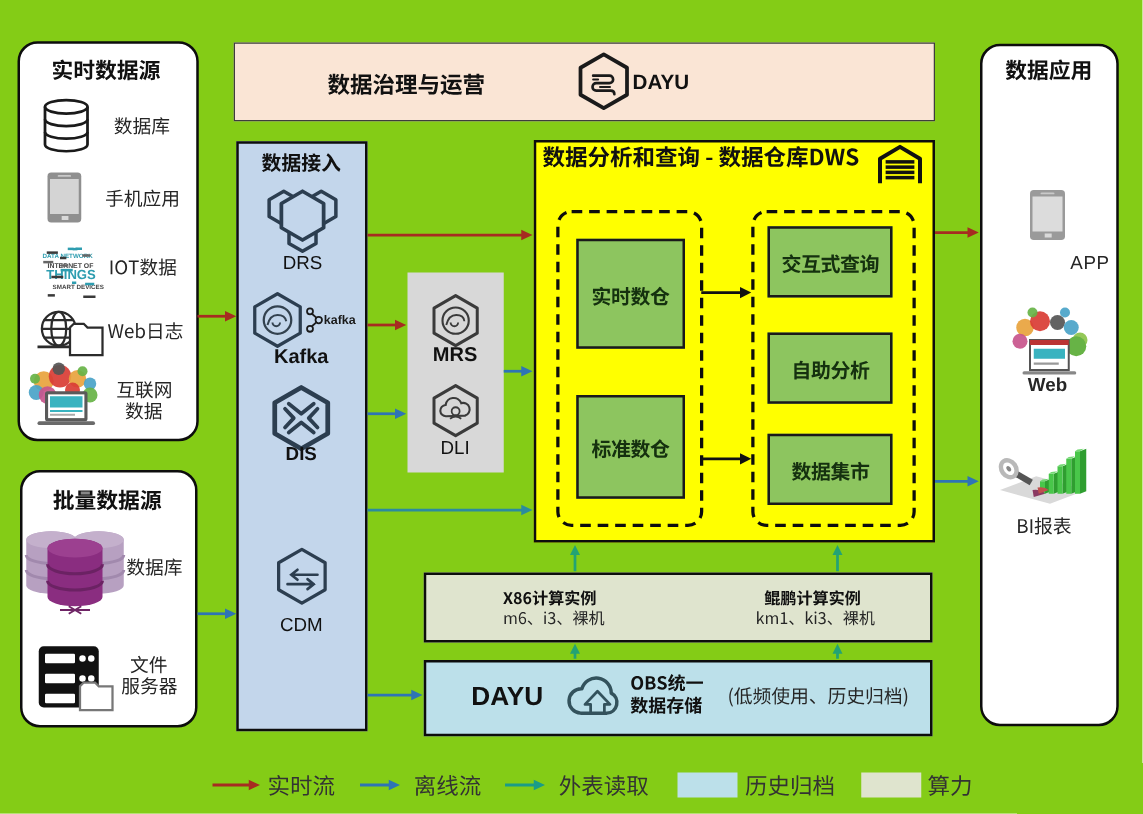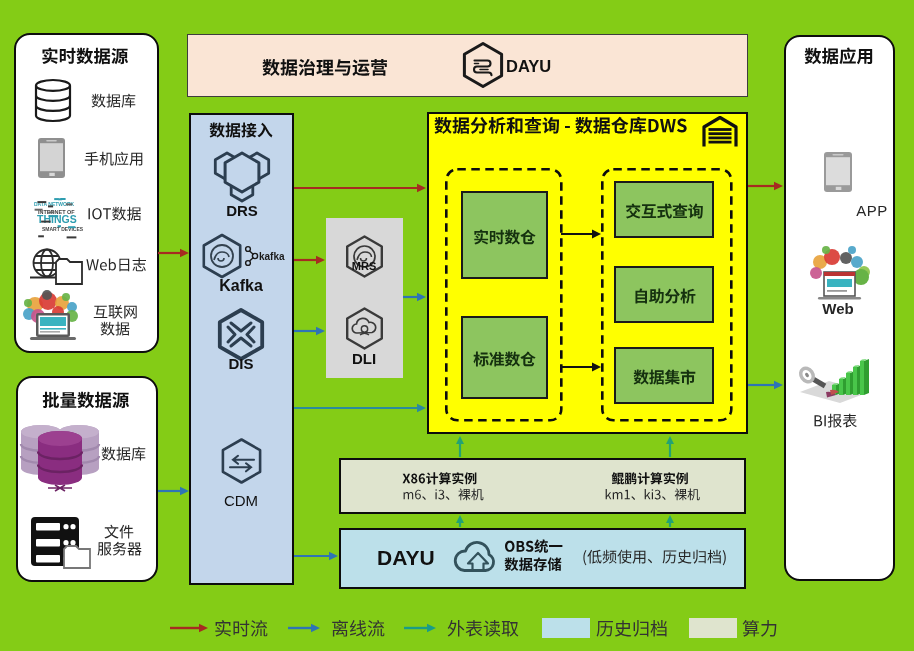--- a/index.html
+++ b/index.html
@@ -77,26 +77,26 @@
     <svg class="t" style="left:96.5px;top:539.7px" width="47" height="20" viewBox="0 -14.25 47 19.80">
       <path d="M1.6 -12V-6.7C1.6 -4.4 1.5 -1.4 0.5 0.7C0.8 0.8 1.2 1 1.4 1.2C2.1 -0.2 2.4 -2.1 2.5 -3.9H4.9V-0.2C4.9 0.1 4.8 0.1 4.6 0.1C4.5 0.1 3.8 0.1 3.1 0.1C3.3 0.4 3.4 0.9 3.4 1.2C4.5 1.2 5.1 1.2 5.5 1C5.8 0.8 6 0.5 6 -0.1V-12ZM2.6 -11H4.9V-8.5H2.6ZM2.6 -7.5H4.9V-5H2.6C2.6 -5.5 2.6 -6.1 2.6 -6.7ZM12.9 -5.9C12.5 -4.6 12 -3.5 11.4 -2.5C10.7 -3.5 10.1 -4.6 9.7 -5.9ZM7.3 -12V1.2H8.4V-5.9H8.7C9.2 -4.3 9.9 -2.9 10.7 -1.6C10 -0.8 9.3 -0.2 8.4 0.3C8.7 0.5 9 0.9 9.1 1.1C9.9 0.6 10.7 -0 11.4 -0.8C12.1 0 12.9 0.7 13.8 1.2C14 0.9 14.3 0.6 14.5 0.3C13.6 -0.1 12.8 -0.8 12 -1.6C13 -3 13.7 -4.7 14.1 -6.7L13.5 -6.9L13.3 -6.9H8.4V-10.9H12.6V-9.1C12.6 -8.9 12.5 -8.9 12.3 -8.9C12.1 -8.8 11.3 -8.8 10.3 -8.9C10.5 -8.6 10.7 -8.2 10.7 -7.9C11.8 -7.9 12.6 -7.9 13.1 -8.1C13.6 -8.2 13.7 -8.5 13.7 -9.1V-12Z M21.7 -5.7C21.6 -5.2 21.5 -4.7 21.4 -4.2H16.9V-3.2H21.1C20.2 -1.3 18.5 -0.3 15.9 0.2C16.1 0.4 16.4 0.9 16.5 1.2C19.4 0.5 21.3 -0.8 22.3 -3.2H26.8C26.6 -1.3 26.3 -0.3 25.9 -0.1C25.8 0.1 25.6 0.1 25.3 0.1C24.9 0.1 23.9 0.1 23 -0C23.2 0.3 23.3 0.7 23.3 1C24.2 1 25.1 1.1 25.6 1C26.1 1 26.5 0.9 26.8 0.6C27.3 0.1 27.7 -1 28 -3.7C28 -3.9 28 -4.2 28 -4.2H22.6C22.7 -4.7 22.8 -5.1 22.9 -5.6ZM26.2 -10.1C25.3 -9.2 24.1 -8.5 22.6 -7.9C21.4 -8.4 20.5 -9.1 19.9 -9.9L20.1 -10.1ZM20.7 -12.6C19.9 -11.3 18.5 -9.8 16.4 -8.7C16.6 -8.5 16.9 -8.1 17.1 -7.8C17.8 -8.3 18.5 -8.7 19.1 -9.2C19.7 -8.5 20.5 -7.9 21.4 -7.5C19.6 -6.9 17.6 -6.5 15.7 -6.3C15.9 -6.1 16.1 -5.6 16.1 -5.4C18.3 -5.6 20.6 -6.1 22.6 -6.9C24.4 -6.1 26.5 -5.7 28.8 -5.5C28.9 -5.8 29.2 -6.3 29.4 -6.6C27.4 -6.7 25.5 -6.9 24 -7.4C25.6 -8.2 27 -9.3 27.9 -10.7L27.3 -11.1L27.1 -11.1H21C21.3 -11.5 21.6 -11.9 21.9 -12.4Z M32.9 -10.9H35.5V-8.8H32.9ZM39.3 -10.9H42V-8.8H39.3ZM39.2 -7.3C39.8 -7 40.6 -6.6 41.1 -6.3H36.8C37.1 -6.8 37.4 -7.3 37.7 -7.8L36.6 -8V-11.9H31.9V-7.9H36.5C36.2 -7.3 35.9 -6.8 35.5 -6.3H30.8V-5.3H34.5C33.5 -4.4 32.1 -3.6 30.4 -3C30.7 -2.8 31 -2.4 31.1 -2.1L31.9 -2.5V1.2H33V0.8H35.5V1.1H36.6V-3.4H33.7C34.6 -4 35.3 -4.6 35.9 -5.3H38.7C39.4 -4.6 40.2 -4 41.1 -3.4H38.3V1.2H39.4V0.8H42V1.1H43.1V-2.5L43.9 -2.2C44 -2.5 44.3 -2.9 44.6 -3.1C42.9 -3.5 41.3 -4.3 40.1 -5.3H44.2V-6.3H41.6L42 -6.7C41.5 -7.1 40.6 -7.6 39.8 -7.9ZM38.3 -11.9V-7.9H43.1V-11.9ZM33 -0.2V-2.4H35.5V-0.2ZM39.4 -0.2V-2.4H42V-0.2Z" fill="#262626"></path>
     </svg>
     <svg class="t" style="left:262.0px;top:57.2px" width="128" height="24" viewBox="0 -17.10 128 23.76">
       <path d="M7.6 -15.1C7.3 -14.4 6.8 -13.4 6.4 -12.8L7.8 -12.2C8.3 -12.7 8.9 -13.6 9.4 -14.4ZM6.7 -4.3C6.4 -3.7 6 -3.1 5.5 -2.6L4 -3.3L4.6 -4.3ZM1.4 -2.6C2.3 -2.3 3.1 -1.9 4 -1.4C3 -0.8 1.8 -0.3 0.5 -0.1C0.8 0.3 1.2 1.1 1.4 1.6C3.1 1.1 4.5 0.5 5.7 -0.4C6.3 -0.1 6.7 0.2 7.1 0.5L8.4 -0.9C8 -1.2 7.6 -1.4 7.1 -1.7C8 -2.8 8.7 -4.1 9.2 -5.7L8 -6.1L7.7 -6H5.4L5.7 -6.7L3.8 -7.1C3.7 -6.7 3.5 -6.4 3.4 -6H1.1V-4.3H2.5C2.1 -3.7 1.8 -3.1 1.4 -2.6ZM1.2 -14.3C1.6 -13.6 2.1 -12.7 2.2 -12.1H0.8V-10.4H3.4C2.6 -9.5 1.5 -8.7 0.4 -8.3C0.8 -7.9 1.3 -7.2 1.5 -6.7C2.4 -7.2 3.4 -8 4.2 -8.8V-7.2H6.2V-9.1C6.9 -8.6 7.6 -8 8 -7.6L9.1 -9.1C8.8 -9.3 7.8 -9.9 7 -10.4H9.6V-12.1H6.2V-15.3H4.2V-12.1H2.3L3.8 -12.7C3.7 -13.4 3.2 -14.3 2.8 -15ZM11 -15.2C10.6 -12 9.8 -8.9 8.4 -7.1C8.8 -6.7 9.6 -6 9.9 -5.7C10.3 -6.2 10.6 -6.7 10.9 -7.3C11.2 -5.9 11.6 -4.7 12.1 -3.5C11.2 -2 9.9 -0.9 8.1 -0.1C8.4 0.4 9 1.3 9.2 1.7C10.9 0.8 12.2 -0.3 13.2 -1.6C14 -0.4 15 0.7 16.3 1.5C16.6 0.9 17.2 0.1 17.7 -0.2C16.3 -1 15.2 -2.1 14.4 -3.5C15.2 -5.3 15.8 -7.4 16.1 -10H17.3V-12H12.4C12.7 -12.9 12.9 -13.9 13 -15ZM14.1 -10C13.9 -8.4 13.7 -7.1 13.2 -5.9C12.8 -7.1 12.4 -8.5 12.1 -10Z M26.7 -4.2V1.6H28.6V1.1H32.9V1.6H34.9V-4.2H31.6V-5.9H35.3V-7.7H31.6V-9.3H34.8V-14.6H24.9V-9.1C24.9 -6.2 24.7 -2.3 22.9 0.4C23.4 0.6 24.3 1.3 24.7 1.7C26.1 -0.4 26.6 -3.3 26.8 -5.9H29.6V-4.2ZM27 -12.7H32.8V-11.2H27ZM27 -9.3H29.6V-7.7H26.9L27 -9.1ZM28.6 -0.6V-2.4H32.9V-0.6ZM20.6 -15.3V-11.9H18.7V-9.9H20.6V-6.7L18.4 -6.2L18.9 -4.1L20.6 -4.6V-0.9C20.6 -0.7 20.5 -0.6 20.3 -0.6C20.1 -0.6 19.4 -0.6 18.8 -0.6C19 -0.1 19.3 0.8 19.3 1.4C20.5 1.4 21.3 1.3 21.8 1C22.4 0.6 22.5 0.1 22.5 -0.9V-5.1L24.4 -5.7L24.1 -7.6L22.5 -7.2V-9.9H24.4V-11.9H22.5V-15.3Z M37.7 -13.5C38.8 -12.9 40.3 -12.1 41 -11.5L42.3 -13.3C41.5 -13.8 40 -14.6 38.9 -15.1ZM36.6 -8.5C37.7 -8 39.3 -7.1 40 -6.6L41.2 -8.4C40.4 -8.9 38.8 -9.7 37.7 -10.1ZM37 -0.1 38.8 1.4C39.9 -0.4 41 -2.4 42 -4.3L40.4 -5.7C39.3 -3.7 37.9 -1.4 37 -0.1ZM42.6 -5.9V1.6H44.7V0.9H49.8V1.5H52V-5.9ZM44.7 -1.1V-3.9H49.8V-1.1ZM42.1 -7C42.8 -7.3 43.9 -7.4 50.9 -7.9C51 -7.5 51.2 -7.2 51.3 -6.8L53.3 -7.9C52.6 -9.4 51.2 -11.6 49.7 -13.2L47.9 -12.3C48.5 -11.5 49.1 -10.7 49.7 -9.8L44.6 -9.5C45.7 -11 46.8 -12.9 47.7 -14.7L45.4 -15.3C44.5 -13.1 43.1 -10.8 42.7 -10.2C42.2 -9.5 41.9 -9.2 41.4 -9.1C41.7 -8.5 42 -7.5 42.1 -7Z M63.3 -9.5H65.1V-8H63.3ZM66.9 -9.5H68.7V-8H66.9ZM63.3 -12.7H65.1V-11.2H63.3ZM66.9 -12.7H68.7V-11.2H66.9ZM59.9 -0.9V1H71.5V-0.9H67.1V-2.6H70.9V-4.6H67.1V-6.1H70.8V-14.5H61.3V-6.1H64.9V-4.6H61.2V-2.6H64.9V-0.9ZM54.4 -2.2 54.9 -0C56.6 -0.6 58.8 -1.3 60.8 -2L60.4 -4L58.7 -3.5V-7.1H60.3V-9.1H58.7V-12.3H60.6V-14.3H54.6V-12.3H56.6V-9.1H54.8V-7.1H56.6V-2.9Z M72.9 -4.7V-2.6H84.1V-4.7ZM76.5 -15C76.1 -12.3 75.4 -8.8 74.8 -6.6L76.7 -6.6H77.1H86.1C85.7 -3.1 85.3 -1.4 84.7 -0.9C84.4 -0.7 84.2 -0.7 83.7 -0.7C83.1 -0.7 81.6 -0.7 80.2 -0.8C80.7 -0.2 81 0.7 81.1 1.3C82.3 1.4 83.7 1.4 84.4 1.4C85.4 1.3 86 1.1 86.6 0.5C87.4 -0.4 87.9 -2.5 88.4 -7.6C88.4 -7.9 88.5 -8.6 88.5 -8.6H77.5L78 -11H88V-13.1H78.4L78.7 -14.8Z M96.9 -14.4V-12.4H106.1V-14.4ZM91 -13.3C92 -12.5 93.4 -11.4 94.1 -10.7L95.6 -12.3C94.9 -12.9 93.4 -13.9 92.4 -14.6ZM96.9 -2C97.5 -2.3 98.5 -2.4 104.5 -3C104.8 -2.5 105 -2.1 105.2 -1.7L107.1 -2.7C106.5 -4 105 -6.3 104 -8L102.2 -7.1L103.6 -4.9L99.2 -4.5C100 -5.7 100.8 -7.1 101.4 -8.4H107.3V-10.4H95.6V-8.4H98.8C98.2 -6.9 97.4 -5.5 97.1 -5.1C96.8 -4.6 96.5 -4.2 96.1 -4.2C96.4 -3.6 96.7 -2.5 96.9 -2ZM94.9 -9.1H90.6V-7.1H92.8V-2.1C92.1 -1.7 91.2 -1.1 90.4 -0.3L91.9 1.8C92.7 0.8 93.5 -0.4 94.1 -0.4C94.5 -0.4 95.1 0.1 95.8 0.6C97.1 1.3 98.5 1.5 100.8 1.5C102.8 1.5 105.7 1.4 107 1.3C107 0.7 107.4 -0.4 107.7 -1.1C105.8 -0.8 102.7 -0.6 100.9 -0.6C98.9 -0.6 97.3 -0.7 96.1 -1.4C95.6 -1.7 95.2 -2 94.9 -2.2Z M114.3 -7.1H119.7V-6H114.3ZM112.3 -8.5V-4.6H121.8V-8.5ZM109.4 -10.9V-7.1H111.4V-9.2H122.7V-7.1H124.8V-10.9ZM110.8 -4V1.6H112.9V1.1H121.3V1.6H123.4V-4ZM112.9 -0.6V-2.1H121.3V-0.6ZM119.2 -15.3V-14H114.7V-15.3H112.6V-14H109V-12.1H112.6V-11.3H114.7V-12.1H119.2V-11.3H121.4V-12.1H125V-14H121.4V-15.3Z" fill="#111"></path>
     </svg>
     <div class="lt" style="left:506.0px;top:56.5px;font-size:16.5px;font-weight:bold;color:#111;letter-spacing:0px">DAYU</div>
     <svg class="t" style="left:209.0px;top:120.7px" width="66" height="21" viewBox="0 -15.20 66 21.12">
       <path d="M6.8 -13.4C6.5 -12.8 6.1 -11.9 5.7 -11.4L6.9 -10.8C7.4 -11.3 7.9 -12 8.4 -12.8ZM6 -3.8C5.7 -3.2 5.3 -2.8 4.9 -2.3L3.6 -3L4 -3.8ZM1.3 -2.4C2 -2.1 2.8 -1.7 3.6 -1.3C2.7 -0.7 1.6 -0.3 0.4 -0C0.7 0.3 1.1 1 1.3 1.4C2.7 1 4 0.4 5.1 -0.4C5.6 -0.1 6 0.2 6.3 0.4L7.5 -0.8C7.1 -1 6.7 -1.3 6.3 -1.5C7.1 -2.5 7.8 -3.6 8.2 -5L7.1 -5.4L6.8 -5.4H4.8L5.1 -6L3.4 -6.3C3.3 -6 3.1 -5.7 3 -5.4H1V-3.8H2.2C1.9 -3.3 1.6 -2.8 1.3 -2.4ZM1.1 -12.8C1.5 -12.1 1.8 -11.3 2 -10.8H0.7V-9.2H3.1C2.3 -8.5 1.3 -7.8 0.4 -7.4C0.7 -7 1.1 -6.4 1.3 -6C2.1 -6.4 3 -7.1 3.7 -7.8V-6.4H5.5V-8.1C6.1 -7.6 6.7 -7.1 7.1 -6.8L8.1 -8.1C7.8 -8.3 6.9 -8.8 6.2 -9.2H8.5V-10.8H5.5V-13.6H3.7V-10.8H2.1L3.4 -11.3C3.3 -11.9 2.9 -12.7 2.4 -13.3ZM9.8 -13.6C9.4 -10.7 8.7 -7.9 7.4 -6.3C7.8 -6 8.5 -5.4 8.8 -5.1C9.1 -5.5 9.4 -6 9.7 -6.5C10 -5.3 10.3 -4.1 10.8 -3.1C10 -1.8 8.8 -0.8 7.2 -0C7.5 0.3 8 1.1 8.2 1.5C9.7 0.7 10.8 -0.2 11.7 -1.4C12.5 -0.3 13.4 0.6 14.5 1.3C14.7 0.8 15.3 0.1 15.7 -0.2C14.5 -0.9 13.5 -1.9 12.8 -3.1C13.6 -4.7 14 -6.6 14.3 -8.9H15.3V-10.6H11.1C11.2 -11.5 11.4 -12.4 11.6 -13.3ZM12.5 -8.9C12.4 -7.5 12.1 -6.3 11.8 -5.2C11.3 -6.4 11 -7.6 10.8 -8.9Z M23.8 -3.7V1.4H25.4V1H29.3V1.4H31V-3.7H28.1V-5.3H31.4V-6.9H28.1V-8.3H30.9V-13H22.1V-8C22.1 -5.5 22 -2 20.4 0.4C20.8 0.6 21.6 1.1 21.9 1.5C23.2 -0.3 23.7 -2.9 23.9 -5.3H26.3V-3.7ZM24 -11.3H29.1V-9.9H24ZM24 -8.3H26.3V-6.9H24L24 -8ZM25.4 -0.6V-2.2H29.3V-0.6ZM18.3 -13.6V-10.6H16.6V-8.8H18.3V-5.9L16.3 -5.5L16.8 -3.6L18.3 -4.1V-0.8C18.3 -0.6 18.2 -0.5 18 -0.5C17.8 -0.5 17.3 -0.5 16.7 -0.5C16.9 -0 17.1 0.8 17.2 1.2C18.2 1.2 18.9 1.2 19.4 0.8C19.9 0.6 20 0.1 20 -0.8V-4.6L21.7 -5.1L21.4 -6.8L20 -6.4V-8.8H21.6V-10.6H20V-13.6Z M34.2 -13.6V-10.6H32.6V-8.8H34.2V-5.9C33.5 -5.7 32.9 -5.6 32.3 -5.5L32.8 -3.6L34.2 -4V-0.7C34.2 -0.5 34.2 -0.4 34 -0.4C33.8 -0.4 33.2 -0.4 32.7 -0.4C32.9 0.1 33.1 0.9 33.2 1.3C34.2 1.3 34.9 1.3 35.3 1C35.8 0.7 36 0.2 36 -0.7V-4.6L37.4 -5L37.2 -6.7L36 -6.4V-8.8H37.3V-10.6H36V-13.6ZM40.8 -10.5H43.9C43.7 -9.9 43.3 -9.1 42.9 -8.5H40.8L41.6 -8.8C41.5 -9.3 41.1 -10 40.8 -10.5ZM41 -13.2C41.2 -12.9 41.3 -12.5 41.5 -12.2H38.1V-10.5H40.3L39.2 -10.1C39.5 -9.6 39.8 -9 40 -8.5H37.6V-6.8H41C40.8 -6.4 40.6 -5.9 40.3 -5.4H37.4V-3.8H39.4C39 -3.2 38.6 -2.5 38.2 -2C39.1 -1.8 40.1 -1.4 41.1 -1C40.1 -0.6 38.8 -0.3 37.1 -0.2C37.4 0.2 37.7 0.9 37.9 1.4C40.1 1.1 41.8 0.6 43.1 -0.1C44.2 0.4 45.3 1 46 1.5L47.2 0C46.5 -0.4 45.6 -0.9 44.5 -1.3C45.1 -2 45.5 -2.8 45.8 -3.8H47.5V-5.4H42.3C42.5 -5.8 42.7 -6.2 42.8 -6.6L41.5 -6.8H47.3V-8.5H44.7C45 -9 45.4 -9.6 45.7 -10.1L44.4 -10.5H47V-12.2H43.5C43.3 -12.6 43 -13.1 42.8 -13.4ZM43.8 -3.8C43.6 -3.1 43.2 -2.5 42.8 -2.1C42.1 -2.3 41.4 -2.6 40.8 -2.8L41.4 -3.8Z M52.3 -11.8C53.3 -11.2 54.2 -10.3 54.8 -9.4C53.9 -5.1 51.9 -2 48.5 -0.3C49 0 49.9 0.8 50.3 1.2C53.2 -0.5 55.2 -3.2 56.4 -6.8C58 -3.8 59.4 -0.5 62.7 1.3C62.8 0.7 63.3 -0.4 63.6 -0.9C58.5 -4.2 58.7 -9.8 53.5 -13.5Z" fill="#111"></path>
     </svg>
-    <div class="lt" style="left:242.0px;transform:translateX(-50%);top:202.0px;font-size:15px;font-weight:bold;color:#111;letter-spacing:0px">DRS</div>
+    <div class="lt" style="left:242.0px;transform:translateX(-50%);top:202.0px;font-size:15px;font-weight:normal;color:#111;letter-spacing:0px">DRS</div>
     <div class="lt" style="left:241.0px;transform:translateX(-50%);top:276.5px;font-size:16px;font-weight:bold;color:#111;letter-spacing:0px">Kafka</div>
     <div class="lt" style="left:241.0px;transform:translateX(-50%);top:355px;font-size:15px;font-weight:bold;color:#111;letter-spacing:0px">DIS</div>
     <div class="lt" style="left:241.0px;transform:translateX(-50%);top:492.0px;font-size:15px;font-weight:normal;color:#111;letter-spacing:0px">CDM</div>
-    <div class="lt" style="left:364.0px;transform:translateX(-50%);top:260px;font-size:11px;font-weight:bold;color:#111;letter-spacing:0px">MRS</div>
-    <div class="lt" style="left:364.0px;transform:translateX(-50%);top:350.0px;font-size:15px;font-weight:bold;color:#111;letter-spacing:0px">DLI</div>
+    <div class="lt" style="left:364.0px;transform:translateX(-50%);top:276px;font-size:16px;font-weight:bold;color:#111;letter-spacing:0px">MRS</div>
+    <div class="lt" style="left:364.0px;transform:translateX(-50%);top:350.0px;font-size:15px;font-weight:normal;color:#111;letter-spacing:0px">DLI</div>
     <svg class="t" style="left:434.0px;top:115.2px" width="256" height="24" viewBox="0 -17.10 256 23.76">
       <path d="M7.6 -15.1C7.3 -14.4 6.8 -13.4 6.4 -12.8L7.8 -12.2C8.3 -12.7 8.9 -13.6 9.4 -14.4ZM6.7 -4.3C6.4 -3.7 6 -3.1 5.5 -2.6L4 -3.3L4.6 -4.3ZM1.4 -2.6C2.3 -2.3 3.1 -1.9 4 -1.4C3 -0.8 1.8 -0.3 0.5 -0.1C0.8 0.3 1.2 1.1 1.4 1.6C3.1 1.1 4.5 0.5 5.7 -0.4C6.3 -0.1 6.7 0.2 7.1 0.5L8.4 -0.9C8 -1.2 7.6 -1.4 7.1 -1.7C8 -2.8 8.7 -4.1 9.2 -5.7L8 -6.1L7.7 -6H5.4L5.7 -6.7L3.8 -7.1C3.7 -6.7 3.5 -6.4 3.4 -6H1.1V-4.3H2.5C2.1 -3.7 1.8 -3.1 1.4 -2.6ZM1.2 -14.3C1.6 -13.6 2.1 -12.7 2.2 -12.1H0.8V-10.4H3.4C2.6 -9.5 1.5 -8.7 0.4 -8.3C0.8 -7.9 1.3 -7.2 1.5 -6.7C2.4 -7.2 3.4 -8 4.2 -8.8V-7.2H6.2V-9.1C6.9 -8.6 7.6 -8 8 -7.6L9.1 -9.1C8.8 -9.3 7.8 -9.9 7 -10.4H9.6V-12.1H6.2V-15.3H4.2V-12.1H2.3L3.8 -12.7C3.7 -13.4 3.2 -14.3 2.8 -15ZM11 -15.2C10.6 -12 9.8 -8.9 8.4 -7.1C8.8 -6.7 9.6 -6 9.9 -5.7C10.3 -6.2 10.6 -6.7 10.9 -7.3C11.2 -5.9 11.6 -4.7 12.1 -3.5C11.2 -2 9.9 -0.9 8.1 -0.1C8.4 0.4 9 1.3 9.2 1.7C10.9 0.8 12.2 -0.3 13.2 -1.6C14 -0.4 15 0.7 16.3 1.5C16.6 0.9 17.2 0.1 17.7 -0.2C16.3 -1 15.2 -2.1 14.4 -3.5C15.2 -5.3 15.8 -7.4 16.1 -10H17.3V-12H12.4C12.7 -12.9 12.9 -13.9 13 -15ZM14.1 -10C13.9 -8.4 13.7 -7.1 13.2 -5.9C12.8 -7.1 12.4 -8.5 12.1 -10Z M26.7 -4.2V1.6H28.6V1.1H32.9V1.6H34.9V-4.2H31.6V-5.9H35.3V-7.7H31.6V-9.3H34.8V-14.6H24.9V-9.1C24.9 -6.2 24.7 -2.3 22.9 0.4C23.4 0.6 24.3 1.3 24.7 1.7C26.1 -0.4 26.6 -3.3 26.8 -5.9H29.6V-4.2ZM27 -12.7H32.8V-11.2H27ZM27 -9.3H29.6V-7.7H26.9L27 -9.1ZM28.6 -0.6V-2.4H32.9V-0.6ZM20.6 -15.3V-11.9H18.7V-9.9H20.6V-6.7L18.4 -6.2L18.9 -4.1L20.6 -4.6V-0.9C20.6 -0.7 20.5 -0.6 20.3 -0.6C20.1 -0.6 19.4 -0.6 18.8 -0.6C19 -0.1 19.3 0.8 19.3 1.4C20.5 1.4 21.3 1.3 21.8 1C22.4 0.6 22.5 0.1 22.5 -0.9V-5.1L24.4 -5.7L24.1 -7.6L22.5 -7.2V-9.9H24.4V-11.9H22.5V-15.3Z M48.4 -15.1 46.4 -14.3C47.3 -12.4 48.6 -10.3 50 -8.7H40.5C41.8 -10.3 43 -12.3 43.9 -14.4L41.5 -15.1C40.5 -12.3 38.7 -9.8 36.6 -8.3C37.1 -7.9 38 -7 38.4 -6.6C38.8 -6.9 39.1 -7.2 39.5 -7.6V-6.6H42.4C42 -3.9 41.1 -1.6 37 -0.3C37.5 0.2 38.1 1.1 38.4 1.7C43 -0.1 44.2 -3.1 44.7 -6.6H48.5C48.3 -2.9 48.1 -1.3 47.8 -0.9C47.6 -0.7 47.4 -0.7 47 -0.7C46.6 -0.7 45.6 -0.7 44.7 -0.8C45 -0.2 45.3 0.8 45.4 1.4C46.4 1.4 47.5 1.4 48.1 1.3C48.8 1.3 49.3 1.1 49.7 0.5C50.4 -0.3 50.6 -2.4 50.8 -7.7V-7.8C51.1 -7.4 51.4 -7.1 51.8 -6.7C52.2 -7.3 53 -8.2 53.5 -8.6C51.6 -10.1 49.5 -12.8 48.4 -15.1Z M62.6 -13.3V-8C62.6 -5.4 62.4 -1.9 60.8 0.5C61.3 0.7 62.2 1.2 62.6 1.6C64.2 -0.8 64.5 -4.4 64.6 -7.2H67V1.6H69.1V-7.2H71.4V-9.2H64.6V-11.8C66.6 -12.1 68.8 -12.7 70.5 -13.4L68.7 -15.1C67.2 -14.4 64.8 -13.7 62.6 -13.3ZM57.3 -15.3V-11.6H54.9V-9.5H57.1C56.5 -7.4 55.5 -4.9 54.4 -3.5C54.7 -3 55.2 -2.1 55.4 -1.5C56.1 -2.5 56.8 -3.9 57.3 -5.4V1.6H59.4V-6.1C59.8 -5.3 60.2 -4.5 60.5 -3.9L61.7 -5.7C61.4 -6.1 60 -8 59.4 -8.9V-9.5H61.8V-11.6H59.4V-15.3Z M81.3 -13.6V0.7H83.4V-0.7H86.3V0.6H88.5V-13.6ZM83.4 -2.8V-11.5H86.3V-2.8ZM79.5 -15.1C77.8 -14.5 75.2 -13.9 72.8 -13.6C73.1 -13.1 73.3 -12.4 73.4 -11.9C74.3 -12 75.1 -12.1 76 -12.3V-9.9H72.8V-7.9H75.5C74.8 -5.9 73.6 -3.9 72.4 -2.6C72.8 -2 73.3 -1.2 73.5 -0.5C74.4 -1.6 75.3 -3.1 76 -4.8V1.6H78.2V-5.1C78.8 -4.2 79.4 -3.3 79.7 -2.7L80.9 -4.5C80.5 -5 78.9 -6.9 78.2 -7.6V-7.9H80.8V-9.9H78.2V-12.7C79.1 -12.9 80.1 -13.2 80.9 -13.4Z M95.8 -4H101.9V-3H95.8ZM95.8 -6.2H101.9V-5.3H95.8ZM91.1 -0.8V1.1H106.9V-0.8ZM97.9 -15.3V-13.3H91V-11.4H95.8C94.4 -10 92.4 -8.8 90.4 -8.2C90.9 -7.8 91.5 -7 91.8 -6.5C92.4 -6.7 93.1 -7 93.7 -7.4V-1.6H104.2V-7.5C104.8 -7.1 105.5 -6.9 106.1 -6.6C106.4 -7.1 107.1 -8 107.5 -8.4C105.5 -9 103.5 -10.1 102 -11.4H107.1V-13.3H100V-15.3ZM94.1 -7.6C95.6 -8.5 96.8 -9.6 97.9 -10.9V-8.2H100V-10.9C101.1 -9.6 102.4 -8.5 103.9 -7.6Z M109.5 -13.8C110.4 -12.8 111.5 -11.6 112 -10.7L113.6 -12.1C113.1 -12.9 111.9 -14.1 111 -15ZM108.6 -9.8V-7.7H110.8V-2.3C110.8 -1.4 110.2 -0.8 109.8 -0.5C110.2 -0.1 110.7 0.8 110.9 1.3C111.2 0.9 111.8 0.3 115.1 -2.2C114.9 -2.6 114.5 -3.5 114.4 -4L112.9 -2.9V-9.8ZM116.8 -15.3C116 -13.1 114.8 -11 113.3 -9.6C113.8 -9.3 114.7 -8.5 115.1 -8.2L115.3 -8.4V-1H117.3V-2H121.4V-9.5H116.2C116.5 -9.9 116.8 -10.3 117.1 -10.8H122.9C122.7 -4.1 122.5 -1.4 122 -0.8C121.8 -0.6 121.6 -0.5 121.3 -0.5C120.9 -0.5 120 -0.5 119 -0.6C119.3 -0 119.6 0.9 119.7 1.5C120.6 1.5 121.6 1.5 122.3 1.4C123 1.3 123.4 1.1 123.9 0.4C124.6 -0.5 124.8 -3.4 125 -11.7C125.1 -12 125.1 -12.7 125.1 -12.7H118.1C118.4 -13.4 118.7 -14 119 -14.7ZM119.5 -4.9V-3.7H117.3V-4.9ZM119.5 -6.6H117.3V-7.8H119.5Z M131 -4.2H135.9V-6.1H131Z M148.5 -15.1C148.2 -14.4 147.7 -13.4 147.3 -12.8L148.6 -12.2C149.1 -12.7 149.7 -13.6 150.3 -14.4ZM147.6 -4.3C147.2 -3.7 146.8 -3.1 146.3 -2.6L144.8 -3.3L145.4 -4.3ZM142.3 -2.6C143.1 -2.3 144 -1.9 144.8 -1.4C143.8 -0.8 142.6 -0.3 141.3 -0.1C141.7 0.3 142.1 1.1 142.3 1.6C143.9 1.1 145.4 0.5 146.6 -0.4C147.1 -0.1 147.6 0.2 147.9 0.5L149.2 -0.9C148.9 -1.2 148.4 -1.4 147.9 -1.7C148.9 -2.8 149.6 -4.1 150 -5.7L148.8 -6.1L148.5 -6H146.3L146.5 -6.7L144.6 -7.1C144.5 -6.7 144.4 -6.4 144.2 -6H141.9V-4.3H143.3C143 -3.7 142.6 -3.1 142.3 -2.6ZM142 -14.3C142.5 -13.6 142.9 -12.7 143 -12.1H141.6V-10.4H144.3C143.4 -9.5 142.3 -8.7 141.2 -8.3C141.6 -7.9 142.1 -7.2 142.3 -6.7C143.2 -7.2 144.2 -8 145 -8.8V-7.2H147V-9.1C147.7 -8.6 148.4 -8 148.8 -7.6L149.9 -9.1C149.6 -9.3 148.6 -9.9 147.8 -10.4H150.4V-12.1H147V-15.3H145V-12.1H143.2L144.7 -12.7C144.5 -13.4 144.1 -14.3 143.6 -15ZM151.8 -15.2C151.5 -12 150.6 -8.9 149.2 -7.1C149.6 -6.7 150.4 -6 150.8 -5.7C151.1 -6.2 151.4 -6.7 151.7 -7.3C152 -5.9 152.5 -4.7 153 -3.5C152 -2 150.7 -0.9 148.9 -0.1C149.3 0.4 149.9 1.3 150 1.7C151.7 0.8 153 -0.3 154 -1.6C154.9 -0.4 155.9 0.7 157.1 1.5C157.4 0.9 158 0.1 158.5 -0.2C157.1 -1 156.1 -2.1 155.2 -3.5C156.1 -5.3 156.6 -7.4 157 -10H158.1V-12H153.3C153.5 -12.9 153.7 -13.9 153.8 -15ZM154.9 -10C154.8 -8.4 154.5 -7.1 154.1 -5.9C153.6 -7.1 153.2 -8.5 153 -10Z M167.6 -4.2V1.6H169.4V1.1H173.8V1.6H175.7V-4.2H172.5V-5.9H176.1V-7.7H172.5V-9.3H175.6V-14.6H165.7V-9.1C165.7 -6.2 165.6 -2.3 163.8 0.4C164.2 0.6 165.2 1.3 165.5 1.7C166.9 -0.4 167.5 -3.3 167.7 -5.9H170.5V-4.2ZM167.8 -12.7H173.6V-11.2H167.8ZM167.8 -9.3H170.5V-7.7H167.8L167.8 -9.1ZM169.4 -0.6V-2.4H173.8V-0.6ZM161.4 -15.3V-11.9H159.5V-9.9H161.4V-6.7L159.2 -6.2L159.7 -4.1L161.4 -4.6V-0.9C161.4 -0.7 161.3 -0.6 161.1 -0.6C160.9 -0.6 160.3 -0.6 159.6 -0.6C159.9 -0.1 160.1 0.8 160.1 1.4C161.3 1.4 162.1 1.3 162.6 1C163.2 0.6 163.4 0.1 163.4 -0.9V-5.1L165.2 -5.7L165 -7.6L163.4 -7.2V-9.9H165.2V-11.9H163.4V-15.3Z M185.4 -15.4C183.7 -12.3 180.5 -10.1 177.2 -8.8C177.8 -8.3 178.4 -7.5 178.7 -6.8C179.4 -7.1 180 -7.5 180.6 -7.8V-1.9C180.6 0.6 181.5 1.2 184.5 1.2C185.1 1.2 188.4 1.2 189.1 1.2C191.7 1.2 192.5 0.4 192.8 -2.5C192.2 -2.6 191.2 -3 190.7 -3.3C190.5 -1.3 190.3 -0.9 189 -0.9C188.2 -0.9 185.3 -0.9 184.6 -0.9C183.1 -0.9 182.9 -1 182.9 -1.9V-6.9H188.5C188.4 -5.3 188.3 -4.6 188.1 -4.4C188 -4.2 187.8 -4.2 187.5 -4.2C187.1 -4.2 186.3 -4.2 185.3 -4.3C185.6 -3.8 185.9 -3 185.9 -2.4C186.9 -2.3 187.9 -2.3 188.5 -2.4C189.1 -2.5 189.6 -2.6 190 -3.1C190.5 -3.7 190.6 -4.9 190.8 -8.1L190.8 -8.3C191.5 -7.9 192.3 -7.5 193.1 -7.1C193.3 -7.8 193.9 -8.5 194.5 -9C191.6 -10.1 189.1 -11.6 187.1 -13.9L187.5 -14.5ZM182.9 -8.9H182.3C183.7 -9.9 184.9 -11 185.9 -12.3C187.1 -10.9 188.4 -9.8 189.8 -8.9Z M203.1 -14.9C203.3 -14.5 203.5 -14 203.7 -13.6H196.8V-8.5C196.8 -5.9 196.7 -2.1 195.2 0.4C195.7 0.7 196.7 1.3 197 1.7C198.7 -1.1 199 -5.6 199 -8.5V-11.6H203.1C203 -11.1 202.8 -10.5 202.6 -10H199.6V-8.1H201.7C201.4 -7.5 201.2 -7.1 201 -6.9C200.6 -6.3 200.3 -6 199.9 -5.9C200.2 -5.3 200.6 -4.2 200.7 -3.8C200.8 -4 201.6 -4.1 202.5 -4.1H205.2V-2.6H199.2V-0.7H205.2V1.6H207.3V-0.7H212.1V-2.6H207.3V-4.1H210.9L210.9 -6H207.3V-7.5H205.2V-6H202.7C203.2 -6.6 203.6 -7.4 204 -8.1H211.5V-10H205L205.4 -11L203.4 -11.6H212.1V-13.6H206.1C205.9 -14.2 205.6 -14.8 205.3 -15.4Z M214.5 0H218.3C222.2 0 224.7 -2.2 224.7 -6.7C224.7 -11.2 222.2 -13.3 218.1 -13.3H214.5ZM217.1 -2.2V-11.2H217.9C220.4 -11.2 222 -10 222 -6.7C222 -3.5 220.4 -2.2 217.9 -2.2Z M228.6 0H231.8L233.3 -6.6C233.5 -7.6 233.7 -8.7 233.9 -9.7H234C234.1 -8.7 234.3 -7.6 234.5 -6.6L236 0H239.3L241.8 -13.3H239.3L238.2 -6.8C238 -5.4 237.8 -4 237.6 -2.6H237.5C237.2 -4 237 -5.5 236.7 -6.8L235.1 -13.3H232.8L231.3 -6.8C231 -5.4 230.7 -4 230.5 -2.6H230.4C230.2 -4 230 -5.4 229.8 -6.8L228.7 -13.3H226Z M247.8 0.3C250.8 0.3 252.7 -1.6 252.7 -3.8C252.7 -5.7 251.6 -6.7 250 -7.4L248.2 -8.1C247.1 -8.6 246.2 -8.9 246.2 -9.9C246.2 -10.8 246.9 -11.3 248.1 -11.3C249.2 -11.3 250.1 -10.9 250.9 -10.2L252.3 -11.8C251.2 -12.9 249.6 -13.6 248.1 -13.6C245.4 -13.6 243.5 -11.9 243.5 -9.7C243.5 -7.8 244.8 -6.7 246.2 -6.2L247.9 -5.4C249.1 -4.9 249.9 -4.6 249.9 -3.6C249.9 -2.6 249.2 -2.1 247.8 -2.1C246.7 -2.1 245.4 -2.6 244.4 -3.5L242.9 -1.7C244.2 -0.4 246 0.3 247.8 0.3Z" fill="#111"></path>
     </svg>
     <svg class="t" style="left:402.3px;top:470.8px" width="78" height="17" viewBox="0 -12.35 78 17.16">
       <path d="M0.2 0H2.2L3.2 -2.1C3.5 -2.6 3.7 -3.1 4 -3.7H4C4.3 -3.1 4.5 -2.6 4.8 -2.1L5.8 0H8L5.3 -4.9L7.8 -9.6H5.8L4.9 -7.6C4.7 -7.2 4.4 -6.7 4.2 -6.1H4.2C3.9 -6.7 3.7 -7.2 3.4 -7.6L2.5 -9.6H0.3L2.9 -5Z M12 0.2C13.9 0.2 15.2 -0.9 15.2 -2.4C15.2 -3.7 14.5 -4.5 13.6 -5V-5C14.2 -5.5 14.8 -6.3 14.8 -7.2C14.8 -8.8 13.7 -9.8 12 -9.8C10.4 -9.8 9.1 -8.8 9.1 -7.2C9.1 -6.2 9.7 -5.5 10.4 -5V-4.9C9.5 -4.4 8.8 -3.6 8.8 -2.4C8.8 -0.9 10.1 0.2 12 0.2ZM12.6 -5.5C11.6 -5.9 10.8 -6.3 10.8 -7.2C10.8 -8 11.3 -8.4 12 -8.4C12.8 -8.4 13.3 -7.9 13.3 -7.1C13.3 -6.5 13.1 -6 12.6 -5.5ZM12 -1.2C11.1 -1.2 10.4 -1.7 10.4 -2.6C10.4 -3.3 10.8 -4 11.3 -4.4C12.5 -3.9 13.4 -3.5 13.4 -2.5C13.4 -1.6 12.8 -1.2 12 -1.2Z M19.9 0.2C21.6 0.2 22.9 -1.1 22.9 -3C22.9 -5.1 21.8 -6.1 20.2 -6.1C19.6 -6.1 18.7 -5.7 18.2 -5C18.3 -7.4 19.2 -8.3 20.3 -8.3C20.9 -8.3 21.4 -7.9 21.8 -7.6L22.8 -8.7C22.2 -9.3 21.4 -9.8 20.2 -9.8C18.3 -9.8 16.5 -8.3 16.5 -4.7C16.5 -1.3 18.1 0.2 19.9 0.2ZM18.3 -3.7C18.7 -4.4 19.3 -4.7 19.8 -4.7C20.7 -4.7 21.2 -4.2 21.2 -3C21.2 -1.9 20.6 -1.3 19.9 -1.3C19.1 -1.3 18.4 -1.9 18.3 -3.7Z M25 -9.9C25.7 -9.3 26.7 -8.4 27.1 -7.9L28.2 -9C27.7 -9.5 26.7 -10.4 26 -10.9ZM24 -7V-5.5H25.9V-1.6C25.9 -1 25.5 -0.5 25.2 -0.4C25.4 -0 25.8 0.7 25.9 1.1C26.2 0.8 26.7 0.4 29.3 -1.5C29.1 -1.8 28.9 -2.5 28.8 -2.9L27.5 -2V-7ZM31.4 -11V-6.9H28.3V-5.3H31.4V1.2H33.1V-5.3H36.1V-6.9H33.1V-11Z M40.2 -5.7H46V-5.3H40.2ZM40.2 -4.4H46V-3.9H40.2ZM40.2 -7.1H46V-6.6H40.2ZM44.1 -11.2C43.8 -10.4 43.3 -9.7 42.8 -9.2V-10.2H39.9L40.2 -10.8L38.8 -11.2C38.3 -10.2 37.6 -9.2 36.8 -8.6C37.1 -8.4 37.7 -7.9 38 -7.7C38.4 -8 38.8 -8.5 39.1 -9H39.4C39.6 -8.7 39.8 -8.3 39.9 -8H38.6V-3H40.2V-2.2H37.1V-0.9H39.7C39.3 -0.6 38.6 -0.2 37.3 0C37.6 0.3 38.1 0.8 38.3 1.2C40.3 0.6 41.2 -0.1 41.6 -0.9H44.5V1.1H46.1V-0.9H48.9V-2.2H46.1V-3H47.6V-8H46.5L47.4 -8.4C47.3 -8.6 47.1 -8.8 46.9 -9H48.9V-10.2H45.3C45.4 -10.4 45.5 -10.6 45.5 -10.8ZM44.5 -2.2H41.8V-3H44.5ZM43.3 -8H40.5L41.4 -8.3C41.3 -8.5 41.2 -8.7 41 -9H42.6C42.5 -8.8 42.3 -8.7 42.2 -8.6C42.5 -8.5 43 -8.2 43.3 -8ZM43.7 -8C44 -8.3 44.3 -8.6 44.5 -9H45.2C45.5 -8.7 45.7 -8.3 45.9 -8Z M56.4 -0.9C58 -0.4 59.7 0.4 60.7 1.1L61.7 -0.1C60.6 -0.8 58.8 -1.5 57.1 -2ZM52.5 -7.1C53.2 -6.7 54 -6.1 54.4 -5.6L55.4 -6.8C54.9 -7.2 54.1 -7.8 53.4 -8.1ZM51.2 -5.1C51.9 -4.8 52.7 -4.2 53.1 -3.7L54.1 -4.9C53.6 -5.3 52.8 -5.9 52.1 -6.2ZM50.5 -9.8V-6.8H52V-8.4H59.9V-6.8H61.5V-9.8H57.1C56.9 -10.3 56.7 -10.8 56.4 -11.2L54.8 -10.7C55 -10.5 55.1 -10.1 55.3 -9.8ZM50.4 -3.6V-2.3H54.6C53.8 -1.3 52.6 -0.7 50.5 -0.2C50.8 0.1 51.2 0.7 51.4 1.1C54.2 0.4 55.7 -0.7 56.5 -2.3H61.7V-3.6H57C57.3 -4.8 57.4 -6.2 57.4 -7.8H55.8C55.7 -6.1 55.7 -4.7 55.3 -3.6Z M71.1 -9.7V-2.2H72.5V-9.7ZM73.2 -10.9V-0.7C73.2 -0.5 73.1 -0.4 72.9 -0.4C72.7 -0.4 71.9 -0.4 71.2 -0.5C71.4 -0 71.6 0.7 71.7 1.1C72.7 1.1 73.5 1 74 0.8C74.5 0.5 74.7 0.1 74.7 -0.7V-10.9ZM67.1 -3.5C67.4 -3.2 67.8 -2.8 68.1 -2.5C67.6 -1.4 67 -0.6 66.2 -0.1C66.5 0.2 66.9 0.8 67.1 1.1C69.2 -0.4 70.3 -3.2 70.7 -7.4L69.8 -7.6L69.6 -7.6H68.4C68.6 -8 68.7 -8.5 68.8 -9H70.8V-10.4H66.3V-9H67.3C67 -7.1 66.4 -5.3 65.5 -4.2C65.8 -3.9 66.4 -3.4 66.6 -3.2C67.2 -4 67.7 -5 68 -6.1H69.2C69.1 -5.3 68.9 -4.6 68.7 -3.9L67.9 -4.5ZM64.8 -11C64.4 -9.2 63.6 -7.5 62.7 -6.3C63 -5.9 63.3 -5 63.4 -4.6C63.6 -4.8 63.8 -5.1 64 -5.4V1.1H65.4V-8.3C65.7 -9.1 66 -9.9 66.2 -10.6Z" fill="#111"></path>
     </svg>
     <svg class="t" style="left:402.0px;top:486.8px" width="85" height="17" viewBox="0 -12.35 85 17.16">
       <path d="M1.2 0H2.4V-5.1C3 -5.8 3.6 -6.2 4.2 -6.2C5.1 -6.2 5.5 -5.6 5.5 -4.3V0H6.7V-5.1C7.3 -5.8 7.9 -6.2 8.4 -6.2C9.3 -6.2 9.8 -5.6 9.8 -4.3V0H10.9V-4.5C10.9 -6.3 10.2 -7.2 8.8 -7.2C7.9 -7.2 7.2 -6.7 6.5 -5.9C6.2 -6.7 5.6 -7.2 4.5 -7.2C3.7 -7.2 2.9 -6.7 2.3 -6H2.3L2.2 -7.1H1.2Z M16 0.2C17.4 0.2 18.7 -1.1 18.7 -2.9C18.7 -4.9 17.7 -5.9 16 -5.9C15.3 -5.9 14.5 -5.5 13.9 -4.8C13.9 -7.7 15 -8.7 16.3 -8.7C16.9 -8.7 17.5 -8.4 17.8 -8L18.5 -8.7C18 -9.3 17.3 -9.7 16.3 -9.7C14.4 -9.7 12.8 -8.3 12.8 -4.5C12.8 -1.4 14.1 0.2 16 0.2ZM13.9 -3.8C14.5 -4.7 15.3 -5 15.8 -5C17 -5 17.6 -4.2 17.6 -2.9C17.6 -1.6 16.9 -0.8 16 -0.8C14.8 -0.8 14 -1.8 13.9 -3.8Z M22.8 0.7 23.7 -0C22.9 -1 21.7 -2.2 20.8 -2.9L19.9 -2.2C20.9 -1.4 22 -0.3 22.8 0.7Z M33.4 0H34.6V-7.1H33.4ZM34 -8.5C34.5 -8.5 34.8 -8.8 34.8 -9.3C34.8 -9.8 34.5 -10.1 34 -10.1C33.6 -10.1 33.3 -9.8 33.3 -9.3C33.3 -8.8 33.6 -8.5 34 -8.5Z M39.2 0.2C41 0.2 42.3 -0.8 42.3 -2.5C42.3 -3.9 41.4 -4.7 40.3 -5V-5C41.3 -5.4 42 -6.2 42 -7.3C42 -8.8 40.8 -9.7 39.2 -9.7C38.1 -9.7 37.3 -9.2 36.6 -8.6L37.2 -7.8C37.7 -8.4 38.4 -8.7 39.2 -8.7C40.2 -8.7 40.8 -8.1 40.8 -7.2C40.8 -6.2 40.1 -5.4 38.1 -5.4V-4.5C40.4 -4.5 41.1 -3.7 41.1 -2.6C41.1 -1.5 40.3 -0.8 39.2 -0.8C38.1 -0.8 37.4 -1.3 36.8 -1.9L36.2 -1.1C36.8 -0.5 37.8 0.2 39.2 0.2Z M46.6 0.7 47.5 -0C46.7 -1 45.5 -2.2 44.6 -2.9L43.7 -2.2C44.6 -1.4 45.8 -0.3 46.6 0.7Z M57.9 -10.5C58.4 -10 58.9 -9.2 59.1 -8.8L59.9 -9.3C59.7 -9.7 59.2 -10.4 58.7 -10.9ZM56.7 -8.6V-7.7H59.8C59 -6.1 57.7 -4.4 56.5 -3.4C56.7 -3.3 56.9 -2.8 57 -2.5C57.5 -2.9 58 -3.5 58.5 -4.1V1H59.4V-4.4C60 -3.7 60.7 -2.9 61 -2.5L61.5 -3.2L61.4 -3.3H63.8C63.1 -2.1 61.9 -0.9 60.8 -0.3C61 -0.1 61.3 0.2 61.4 0.4C62.5 -0.2 63.6 -1.4 64.3 -2.6V1H65.3V-2.7C66 -1.5 67 -0.3 68 0.4C68.1 0.1 68.4 -0.2 68.6 -0.4C67.6 -1 66.5 -2.2 65.8 -3.3H68.6V-4.2H65.3V-5.3H67.9V-10.4H61.8V-5.3H64.3V-4.2H61.3V-3.5L60.4 -4.4C60.8 -4.8 61.2 -5.2 61.6 -5.6L61 -6.1C60.7 -5.7 60.3 -5.3 60 -4.8L59.5 -5.3C60.1 -6.3 60.6 -7.3 61 -8.3L60.5 -8.7L60.3 -8.6ZM62.6 -7.4H64.4V-6.1H62.6ZM65.2 -7.4H67V-6.1H65.2ZM62.6 -9.6H64.4V-8.2H62.6ZM65.2 -9.6H67V-8.2H65.2Z M75.5 -10.2V-6C75.5 -4 75.3 -1.4 73.6 0.4C73.8 0.5 74.2 0.9 74.3 1C76.2 -0.9 76.5 -3.8 76.5 -6V-9.3H78.9V-0.9C78.9 0.2 79 0.5 79.2 0.7C79.4 0.8 79.7 0.9 80 0.9C80.1 0.9 80.4 0.9 80.6 0.9C80.9 0.9 81.1 0.9 81.3 0.7C81.5 0.6 81.6 0.4 81.7 0C81.7 -0.3 81.8 -1.3 81.8 -2C81.5 -2.1 81.2 -2.3 81 -2.4C81 -1.6 81 -0.9 81 -0.6C81 -0.3 80.9 -0.2 80.8 -0.1C80.8 -0 80.7 0 80.6 0C80.4 0 80.3 0 80.2 0C80.1 0 80 -0 80 -0.1C79.9 -0.1 79.9 -0.4 79.9 -0.8V-10.2ZM71.9 -10.9V-8.1H69.7V-7.2H71.7C71.3 -5.4 70.3 -3.4 69.4 -2.3C69.6 -2 69.8 -1.7 69.9 -1.4C70.6 -2.3 71.3 -3.8 71.9 -5.3V1H72.8V-4.9C73.3 -4.3 73.9 -3.5 74.2 -3L74.8 -3.8C74.5 -4.2 73.3 -5.6 72.8 -6V-7.2H74.8V-8.1H72.8V-10.9Z" fill="#262626"></path>
     </svg>
     <svg class="t" style="left:611.0px;top:470.8px" width="80" height="17" viewBox="0 -12.35 80 17.16">

